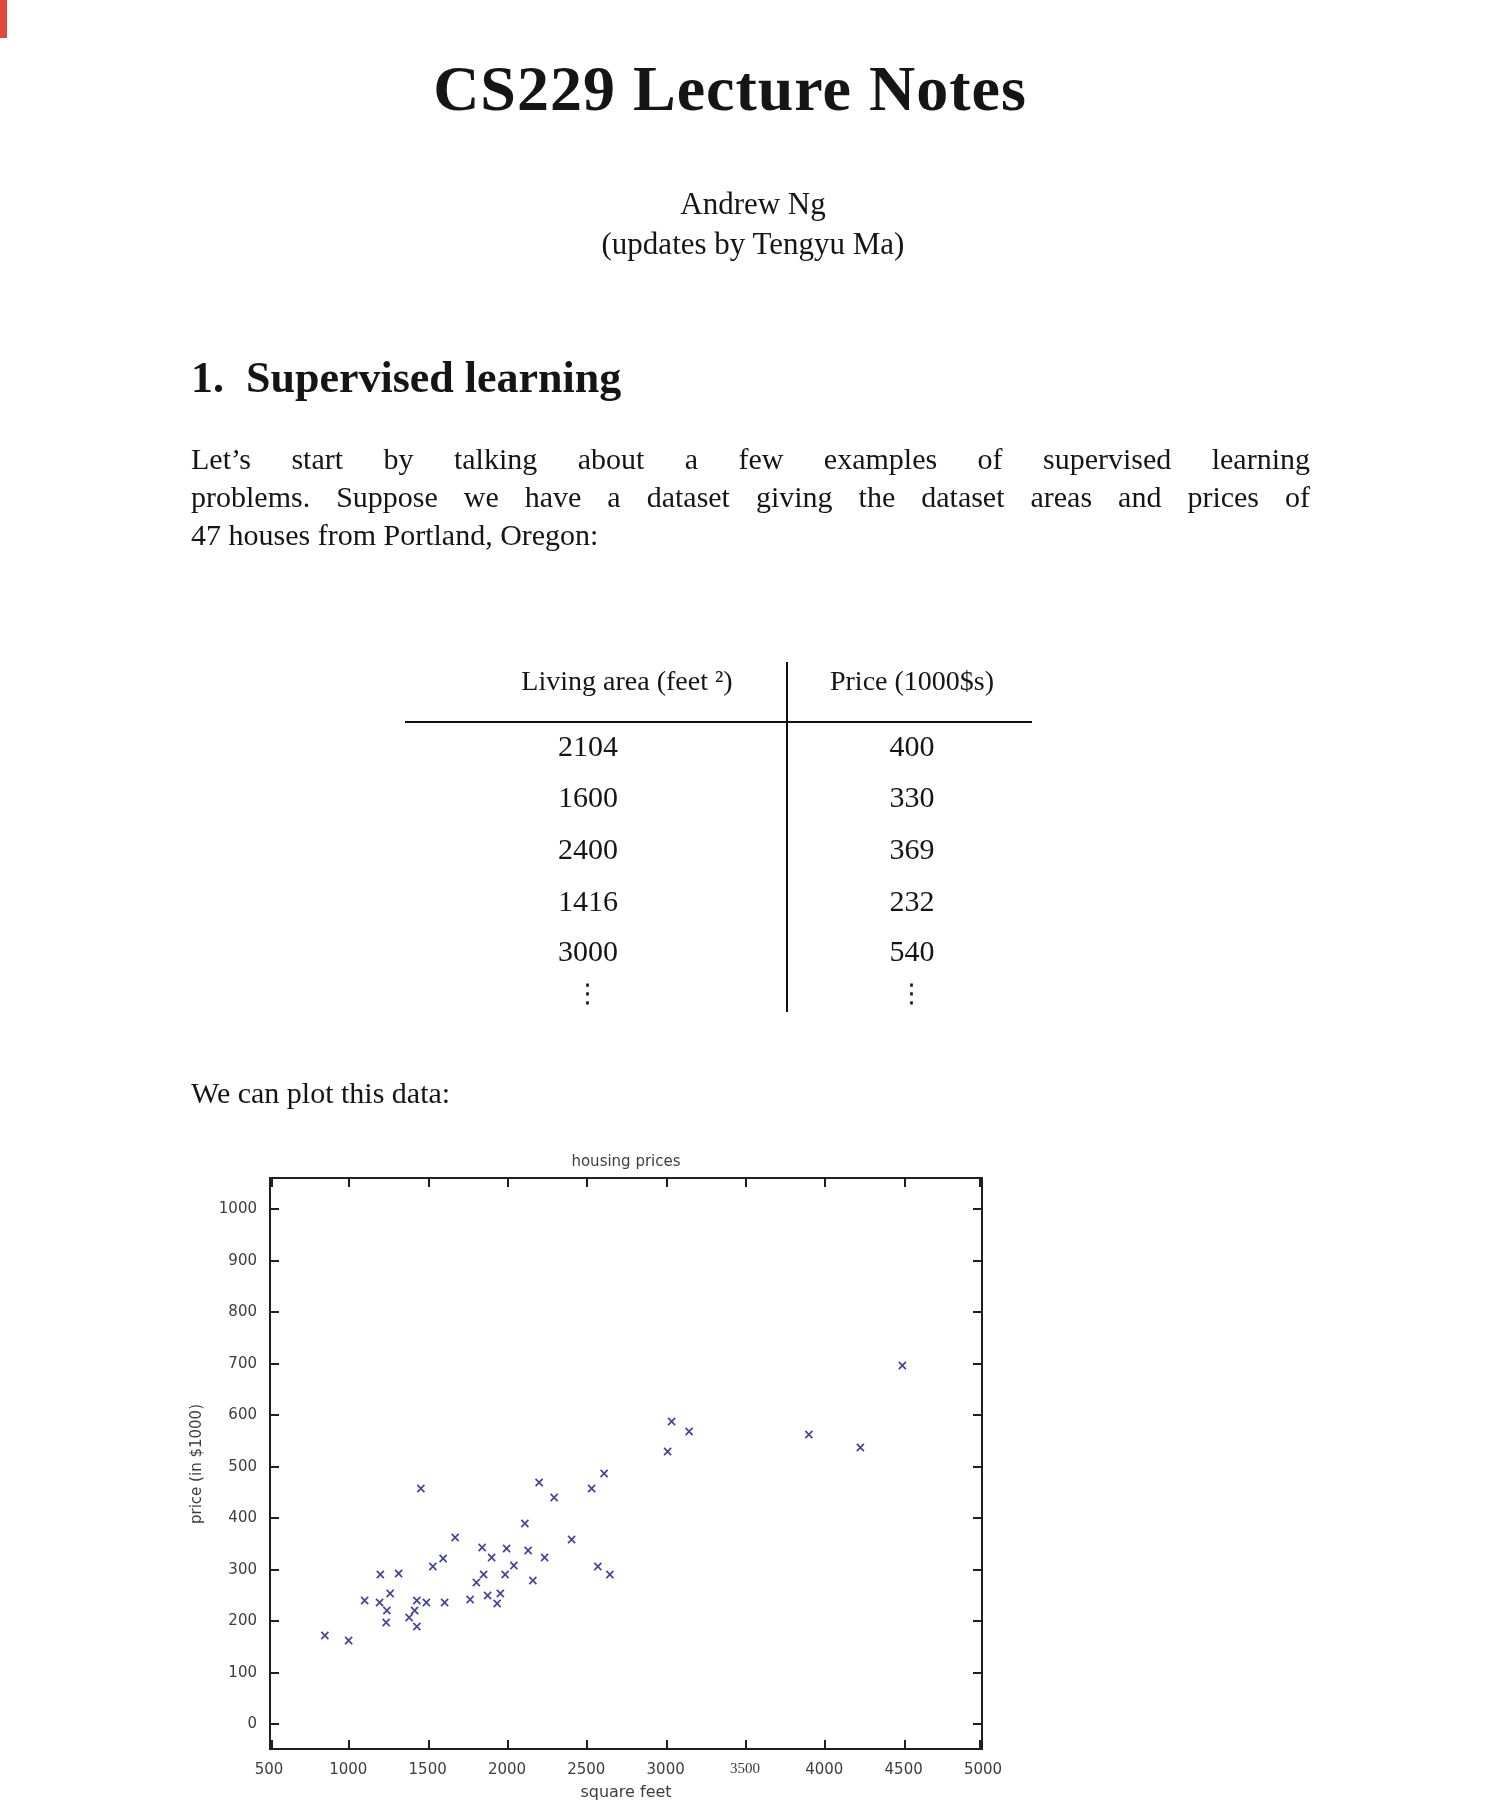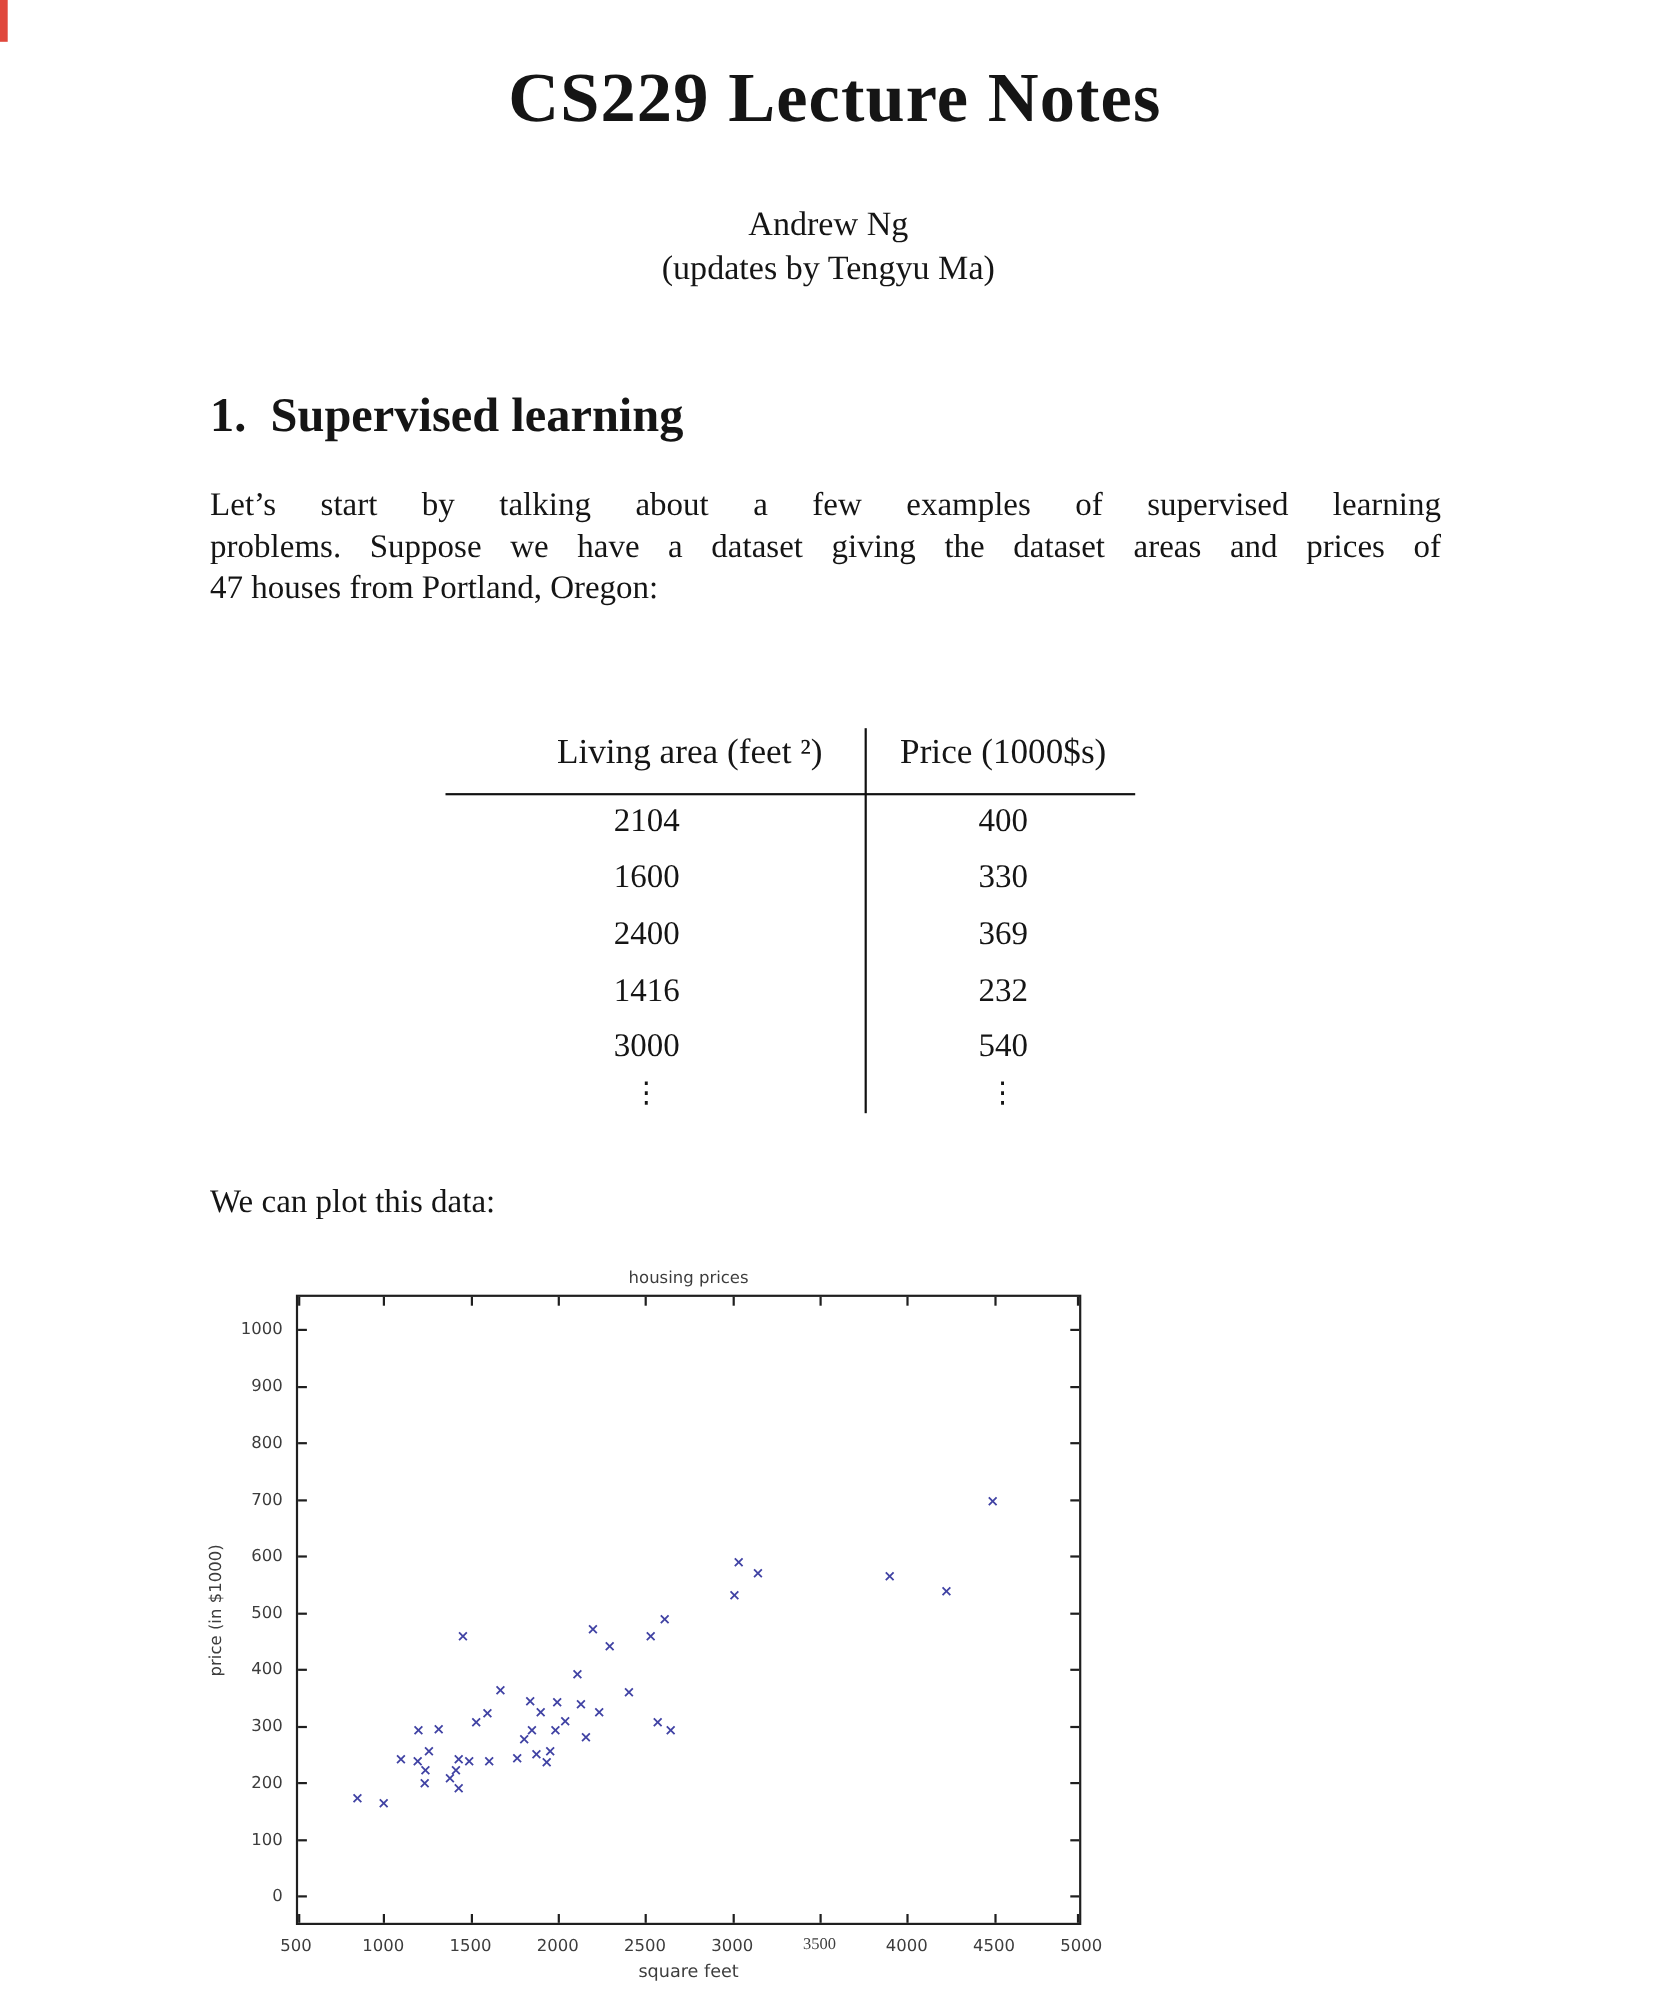--- a/index.html
+++ b/index.html
@@ -1,28 +1,28 @@
 <!DOCTYPE html>
 <html><head>
 <meta charset="utf-8">
 <style>
   html,body{margin:0;padding:0;background:#ffffff;}
   .page{position:relative;width:1506px;height:1820px;background:#ffffff;overflow:hidden;
         font-family:"Liberation Serif","DejaVu Serif",serif;color:#151515;}
   .artifact{position:absolute;left:0;top:0;width:7px;height:38px;background:#e0483c;}
   .doc-title{position:absolute;left:0;top:52px;width:1460px;text-align:center;
-             font-size:64px;font-weight:700;letter-spacing:1px;padding-left:29px;}
+             font-size:64px;font-weight:700;letter-spacing:1px;}
   .author{position:absolute;left:0;top:186px;width:1506px;text-align:center;font-size:31px;}
   .author-note{position:absolute;left:0;top:226px;width:1506px;text-align:center;font-size:31px;}
   .section-heading{position:absolute;left:191px;top:352px;font-size:44px;font-weight:700;white-space:pre;}
   .para{position:absolute;left:191px;top:440px;width:1119px;font-size:30px;line-height:38px;}
   .para .jline{text-align:justify;text-align-last:justify;}
   .para .lline{text-align:left;}
   
-  .tbl-header{position:absolute;font-size:32px;transform:translateX(-50%);white-space:nowrap;text-align:right;}
+  .tbl-header{position:absolute;font-size:28px;transform:translateX(-50%);white-space:nowrap;text-align:right;}
   .tbl-rule{position:absolute;left:405px;top:721px;width:627px;height:2px;background:#111;}
   .tbl-divider{position:absolute;left:786px;top:662px;width:2px;height:350px;background:#111;}
   .tbl-cell{position:absolute;font-size:30px;transform:translate(-50%,-50%);white-space:nowrap;}
   .tbl-dots{position:absolute;font-size:26px;transform:translate(-50%,-50%);letter-spacing:1px;}
   .plot-intro{position:absolute;left:191px;top:1076px;font-size:30px;}
   
   .chart{position:absolute;left:0;top:1130px;width:1506px;height:690px;
          font-family:"DejaVu Sans","Liberation Sans",sans-serif;color:#3d3d3d;}
   .chart-title{position:absolute;left:269px;top:22px;width:714px;text-align:center;font-size:15px;}
   .plot-box{position:absolute;left:269px;top:47px;width:714px;height:573px;

